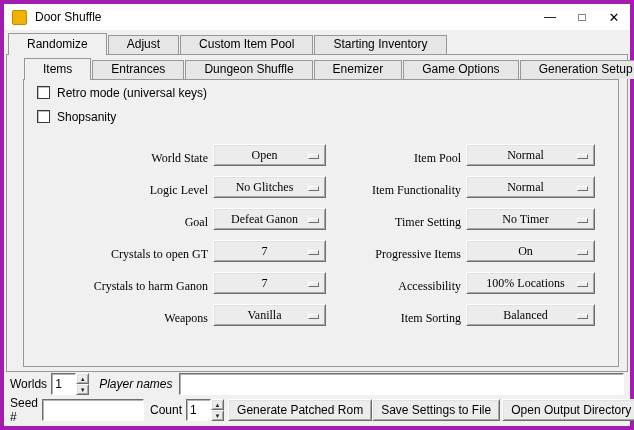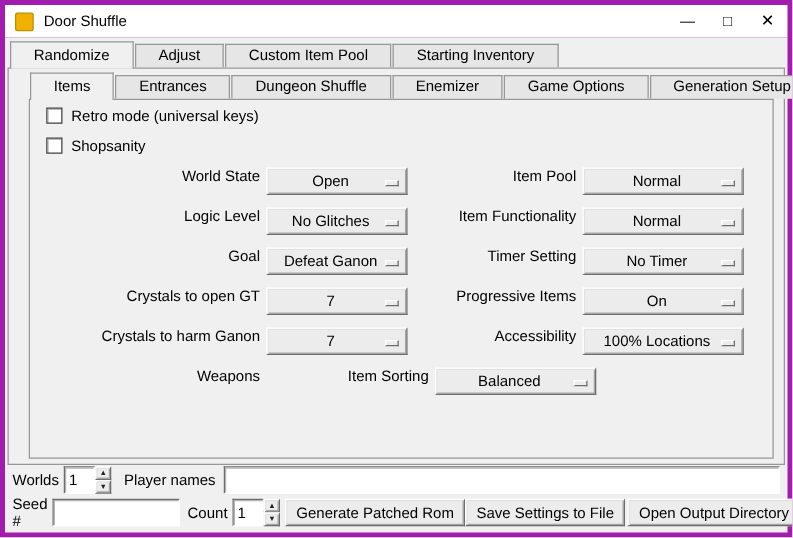--- a/index.html
+++ b/index.html
@@ -24,21 +24,21 @@
   .outer-tabs { margin: 3px 0 0 4px; }
   .outer-body { margin: 0 2px; height: 318px; border: 1px solid #979797; background: #f0f0f0; position: relative; z-index: 1; padding: 3px 0 0 16px; }
 
   .inner-tabs { margin-left: 1px; text-align: right; }
   .inner-body { margin-right: 8px; height: 288px; border: 1px solid #979797; background: #f0f0f0; position: relative; z-index: 1; }
 
   .checks { padding: 6px 0 0 13px; }
   .check-row { height: 24px; display: flex; cursor: default; }
   .checkbox { width: 13px; height: 13px; background: #ffffff; border: 1px solid #3a3a3a; box-shadow: inset 1px 1px 0 #bdbdbd; margin-right: 7px; }
 
-  .opt-row { display: flex; align-items: flex-start; height: 32px; padding-left: 12px; }
+  .opt-row { display: flex; align-items: flex-end; height: 32px; padding-left: 12px; font-family: Liberation Serif, serif; }
   .lbl-l { width: 172px; text-align: right; }
   .lbl-r { width: 135px; text-align: right; }
 
   .bevel-raised { background: #ececec; border: 1px solid; border-color: #ffffff #6d6d6d #6d6d6d #ffffff; box-shadow: inset 1px 1px 0 #e0e0e0, inset -1px -1px 0 #a6a6a6; }
   .bevel-sunken { background: #ffffff; border: 1px solid; border-color: #6d6d6d #ffffff #ffffff #6d6d6d; box-shadow: inset 1px 1px 0 #b4b4b4; }
 
   .optmenu { height: 22px; margin-left: 5px; position: relative; display: flex; align-items: center; justify-content: center; cursor: default; }
   .optmenu.w-l { width: 113px; }
   .optmenu.w-r { width: 129px; }
   .optmenu .val { padding-right: 10px; }
@@ -49,21 +49,21 @@
   .brow + .brow { margin-top: 4px; }
 
   .entry { height: 22px; font: 12px "Liberation Sans", sans-serif; padding: 0 3px; outline: none; }
   .spin { display: flex; height: 22px; }
   .spin input { width: 25px; height: 22px; }
   .spin-btns { display: flex; flex-direction: column; }
   .sb { width: 13px; height: 11px; font-size: 6px; line-height: 10px; text-align: center; color: #222; cursor: default; }
 
   .btn { height: 22px; padding: 0 8px; display: flex; align-items: center; justify-content: center; white-space: nowrap; cursor: default; font-size: 12px; }
 
-  .ml4 { margin-left: 4px; } .ml6 { margin-left: 6px; } .ml10 { margin-left: 10px; }
+  .ml4 { margin-left: 4px; } .ml6 { margin-left: 6px; } .ml10 { margin-left: 10px; font-style: italic; }
   .mr4 { margin-right: 4px; } .mr6 { margin-right: 6px; }
   .grow { flex: 1; }
 </style>
 </head>
 <body>
 
 <div class="window">
 
   <div class="titlebar">
     <div class="app-icon"></div>
@@ -170,20 +170,24 @@
             </div>
             <div class="lbl-r">Accessibility</div>
             <div class="optmenu w-r bevel-raised">
               <span class="val">100% Locations</span>
               <span class="ind"></span>
             </div>
           </div>
 
           <div class="opt-row">
             <div class="lbl-l">Weapons</div>
+            <div class="optmenu w-l bevel-raised">
+              <span class="val">Vanilla</span>
+              <span class="ind"></span>
+            </div>
             <div class="lbl-r">Item Sorting</div>
             <div class="optmenu w-r bevel-raised">
               <span class="val">Balanced</span>
               <span class="ind"></span>
             </div>
           </div>
 
         </div>
       </div>
     </div>

